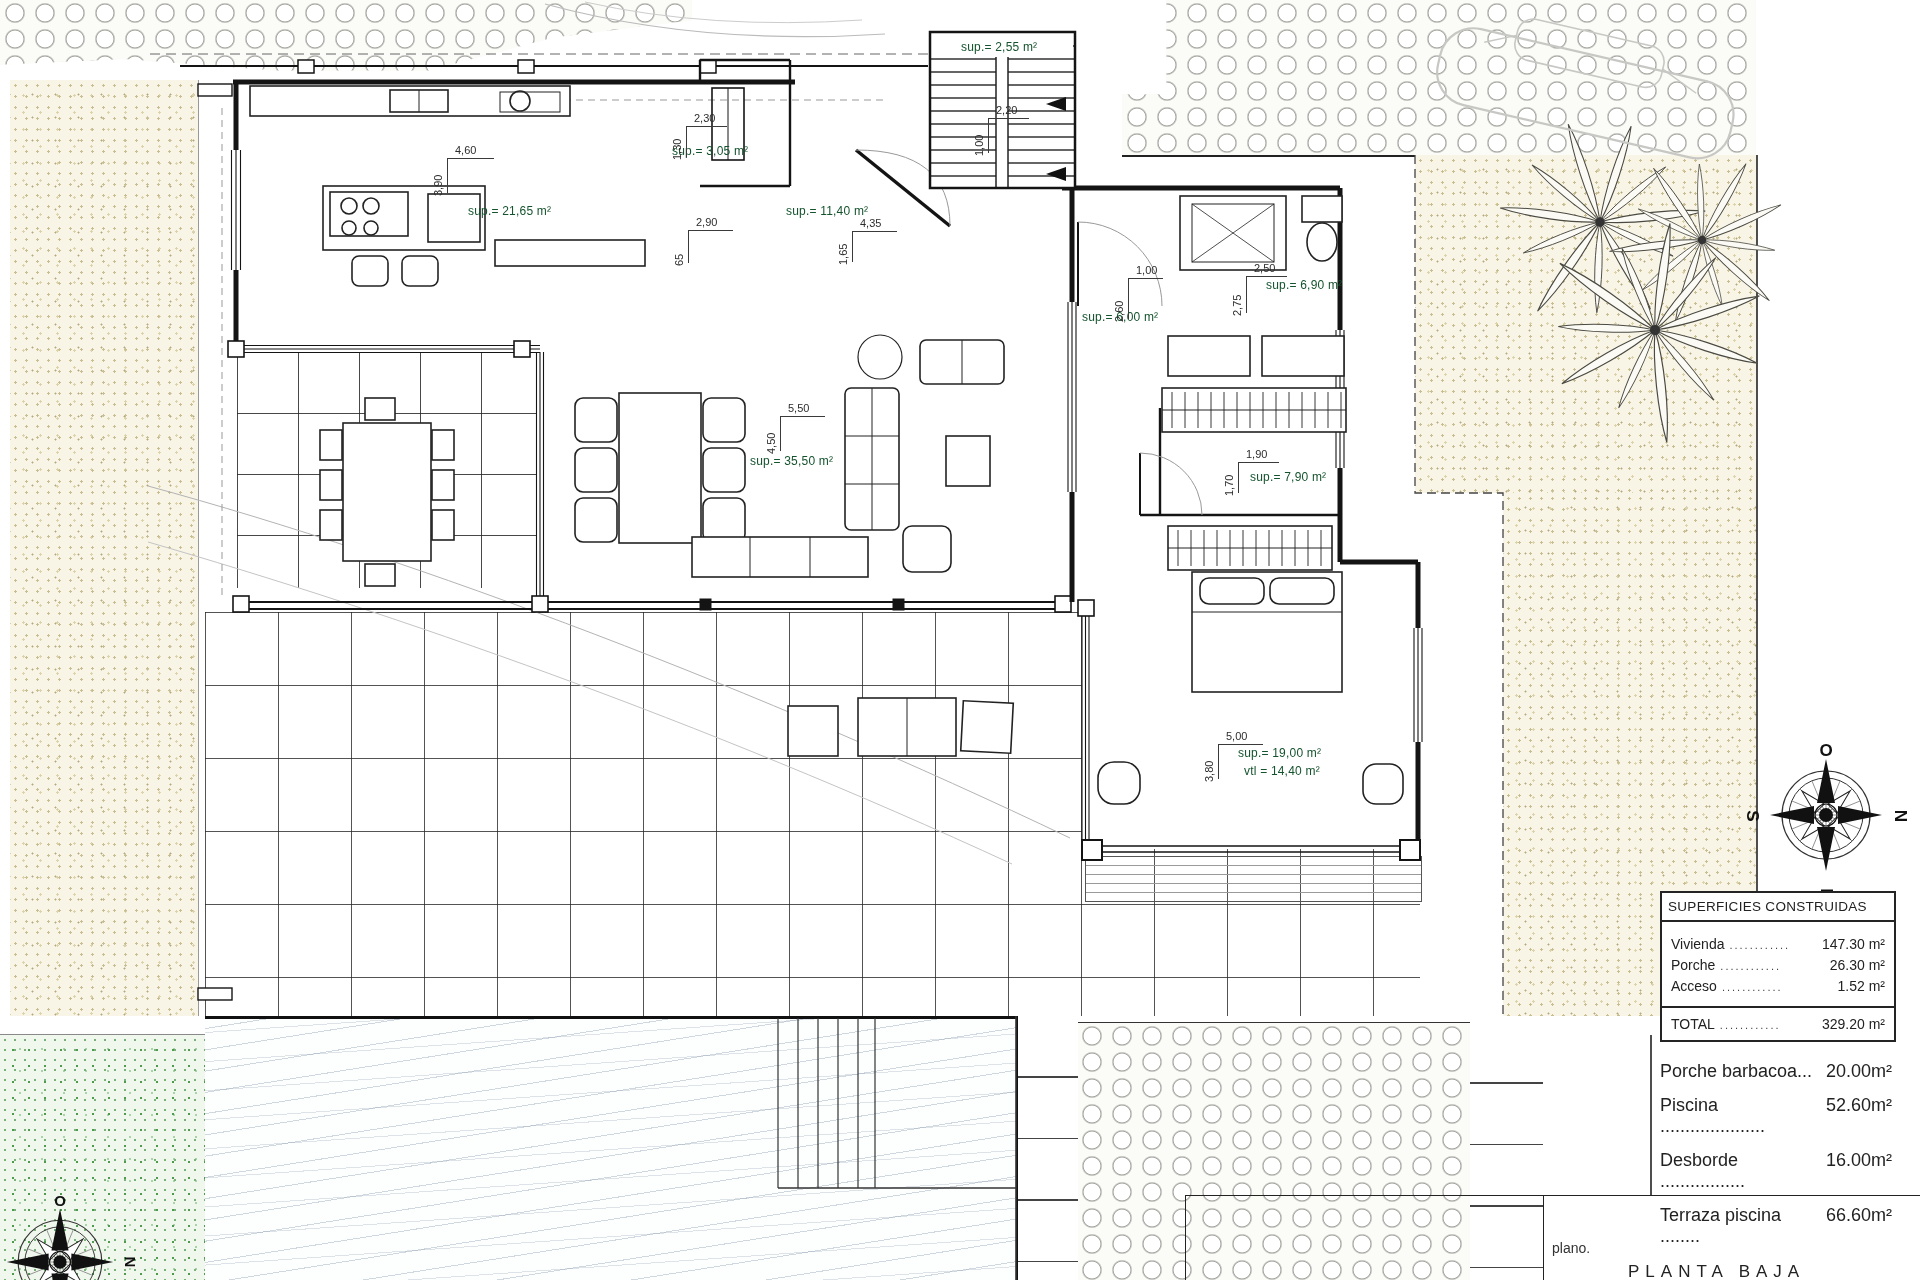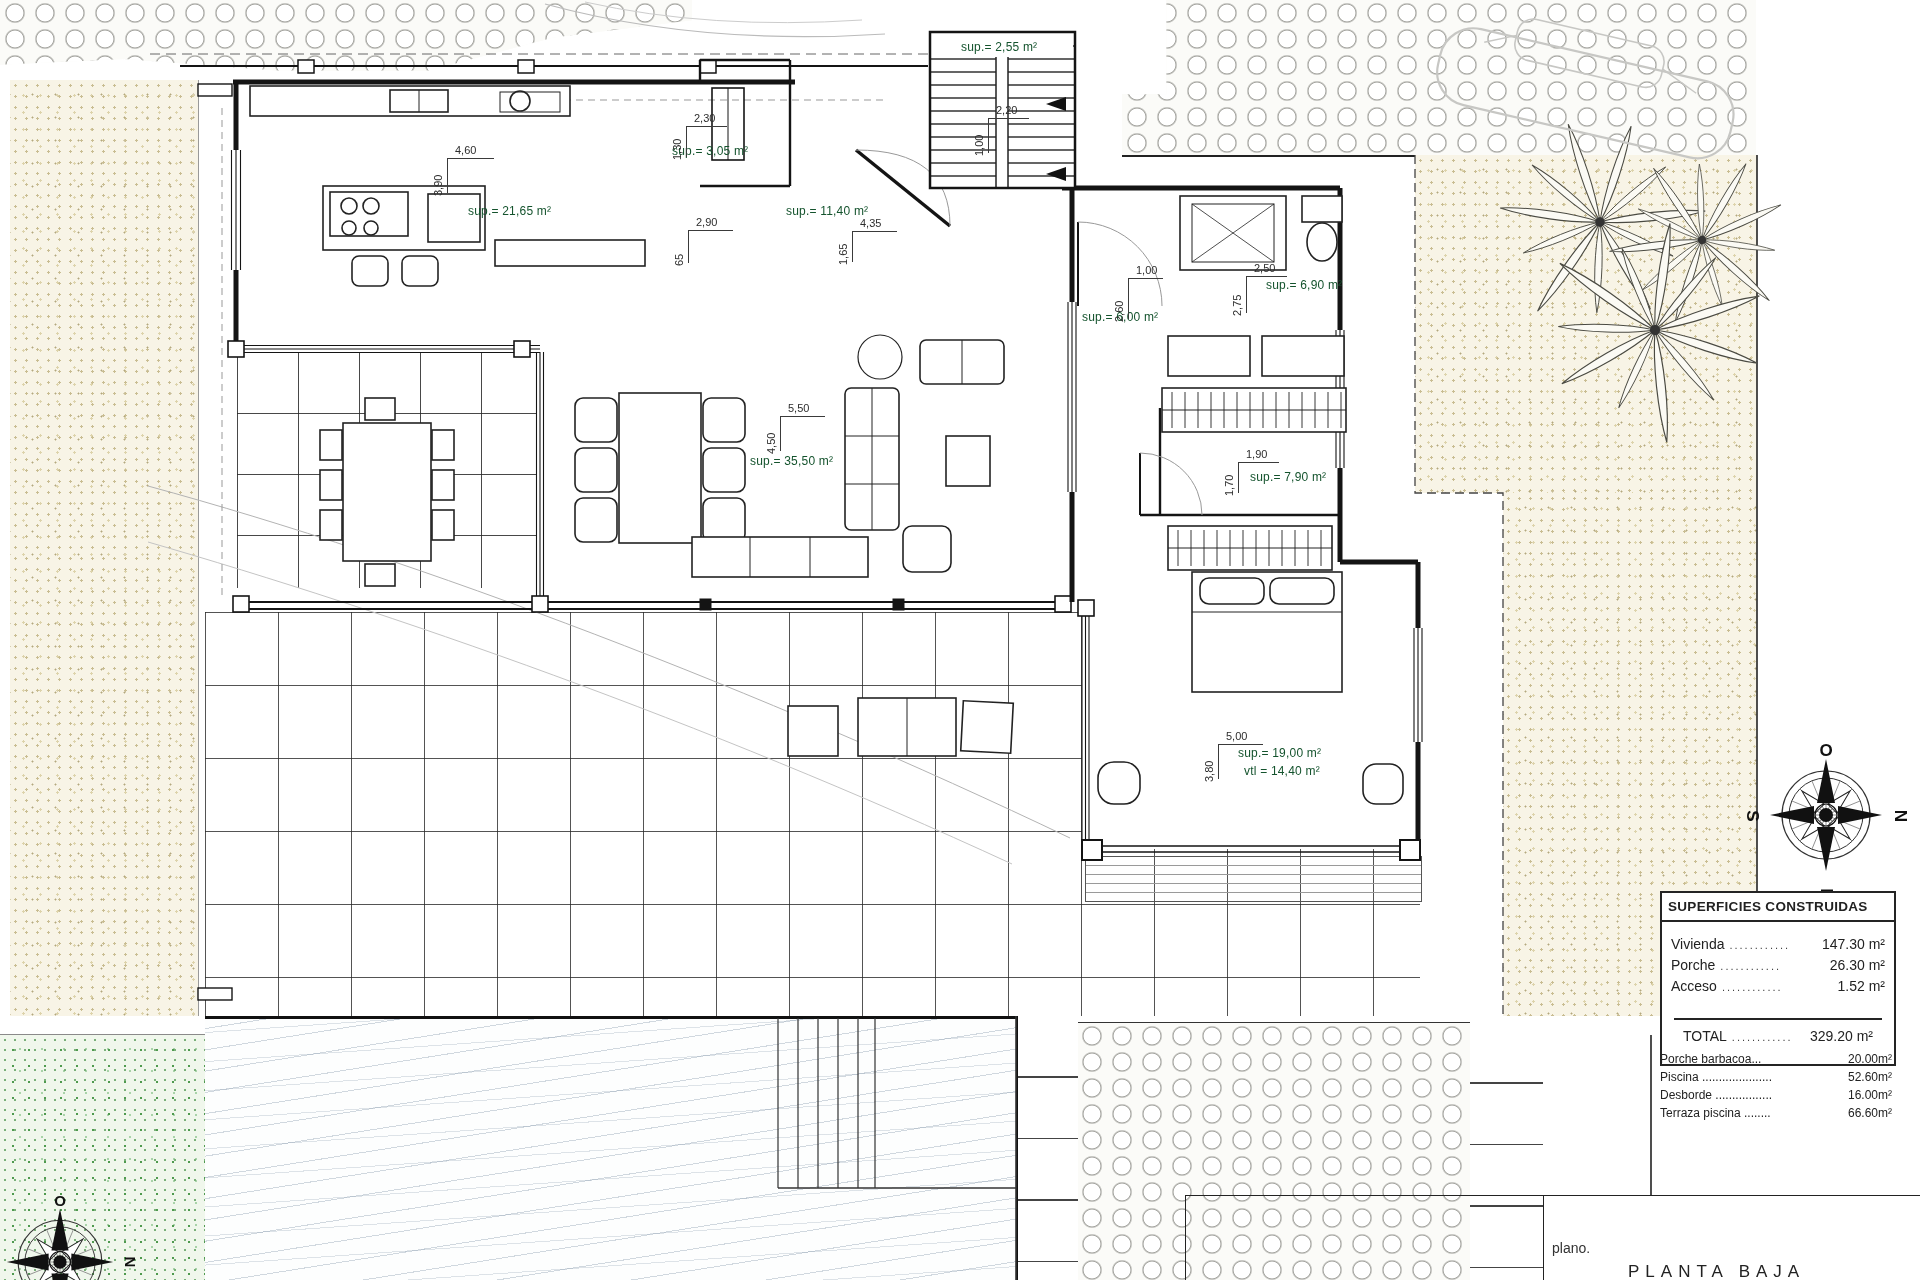--- a/index.html
+++ b/index.html
@@ -42,29 +42,29 @@
   .deck{background:repeating-linear-gradient(180deg, rgba(0,0,0,0) 0 8px, #9a9a9a 8px 9px);border:1px solid #555}
   
   .lbl{position:absolute;font-size:12px;color:#14532d;white-space:nowrap;z-index:4;letter-spacing:.2px}
   .lbl.chip{background:#fff;padding:0 3px}
   .dim{position:absolute;border-left:1.6px solid #3a3a3a;border-top:1.6px solid #3a3a3a;z-index:4}
   .dim .h{position:absolute;top:-15px;left:7px;font-size:11px;color:#2d2d2d;white-space:nowrap}
   .dim .v{position:absolute;left:-4px;bottom:-3px;font-size:11px;color:#2d2d2d;white-space:nowrap;
           transform:rotate(-90deg);transform-origin:left bottom}
   
   .sup-table{left:1660px;top:891px;width:232px;z-index:5;background:#fff;border:2px solid #242424}
-  .sup-header{font-weight:bold;font-size:13.5px;padding:6px 6px;border-bottom:2px solid #242424;letter-spacing:.3px}
+  .sup-header{font-weight:normal;font-size:13.5px;padding:6px 6px;border-bottom:2px solid #242424;letter-spacing:.3px}
   .sup-body{padding:9px 9px 7px}
   .srow{display:flex;align-items:baseline;font-size:14px;margin:5px 0}
   .srow .lab{white-space:nowrap}
   .srow .dots{flex:1;overflow:hidden;white-space:nowrap;font-size:11px;color:#444;margin:0 5px;letter-spacing:2px}
   .srow .val{white-space:nowrap}
   .sup-total{border-top:2px solid #242424;padding:8px 9px}
   .extras{left:1660px;top:1048px;width:232px;z-index:5}
-  .erow{display:flex;align-items:baseline;font-size:12px;margin:4px 0}
+  .erow{display:flex;align-items:baseline;font-size:18px;margin:13px 0}
   .erow .val{margin-left:auto;white-space:nowrap}
   
   .tb-line-h{left:1185px;top:1195px;width:735px;border-top:1.6px solid #222;z-index:5}
   .tb-line-v1{left:1185px;top:1195px;height:85px;border-left:1.6px solid #222;z-index:5}
   .tb-line-v2{left:1543px;top:1195px;height:85px;border-left:1px solid #222;z-index:5}
   .plano{left:1552px;top:1240px;font-size:14px;color:#333;z-index:5}
   .plan-name{left:1628px;top:1262px;font-size:17px;color:#222;letter-spacing:6px;z-index:5}
   svg text{font-family:"Liberation Sans",sans-serif}
 </style>
 </head>
@@ -412,21 +412,21 @@
         <span class="lab">Porche</span>
         <span class="dots">............</span>
         <span class="val">26.30 m²</span>
       </div>
       <div class="srow">
         <span class="lab">Acceso</span>
         <span class="dots">............</span>
         <span class="val">1.52 m²</span>
       </div>
     </div>
-    <div class="sup-total srow" style="margin:12px">
+    <div class="sup-total srow" style="margin:0">
       <span class="lab">TOTAL</span>
       <span class="dots">............</span>
       <span class="val">329.20 m²</span>
     </div>
   </div>
 
   <div class="abs extras">
     <div class="erow">
       <span>Porche barbacoa...</span>
       <span class="val">20.00m²</span>

